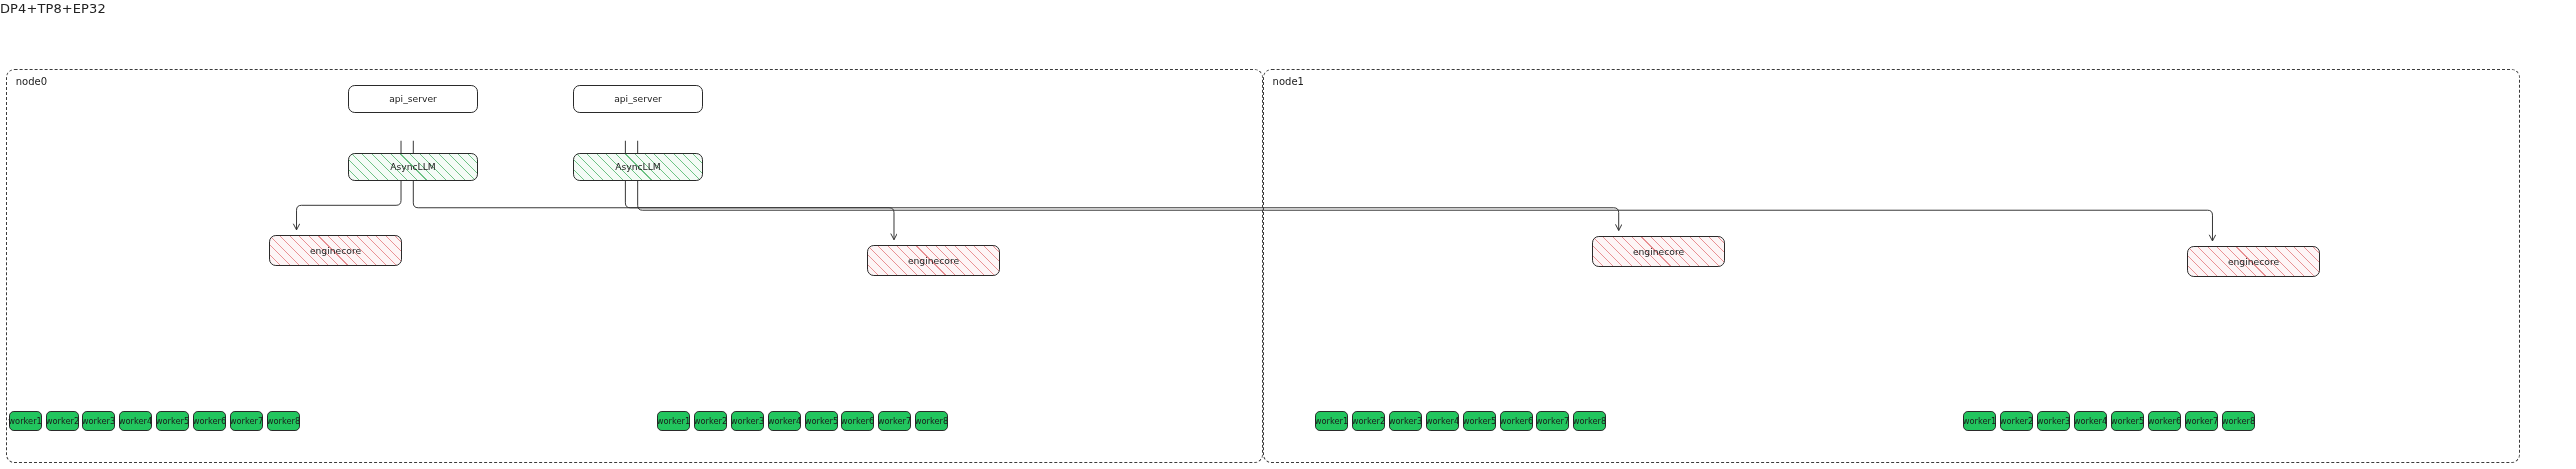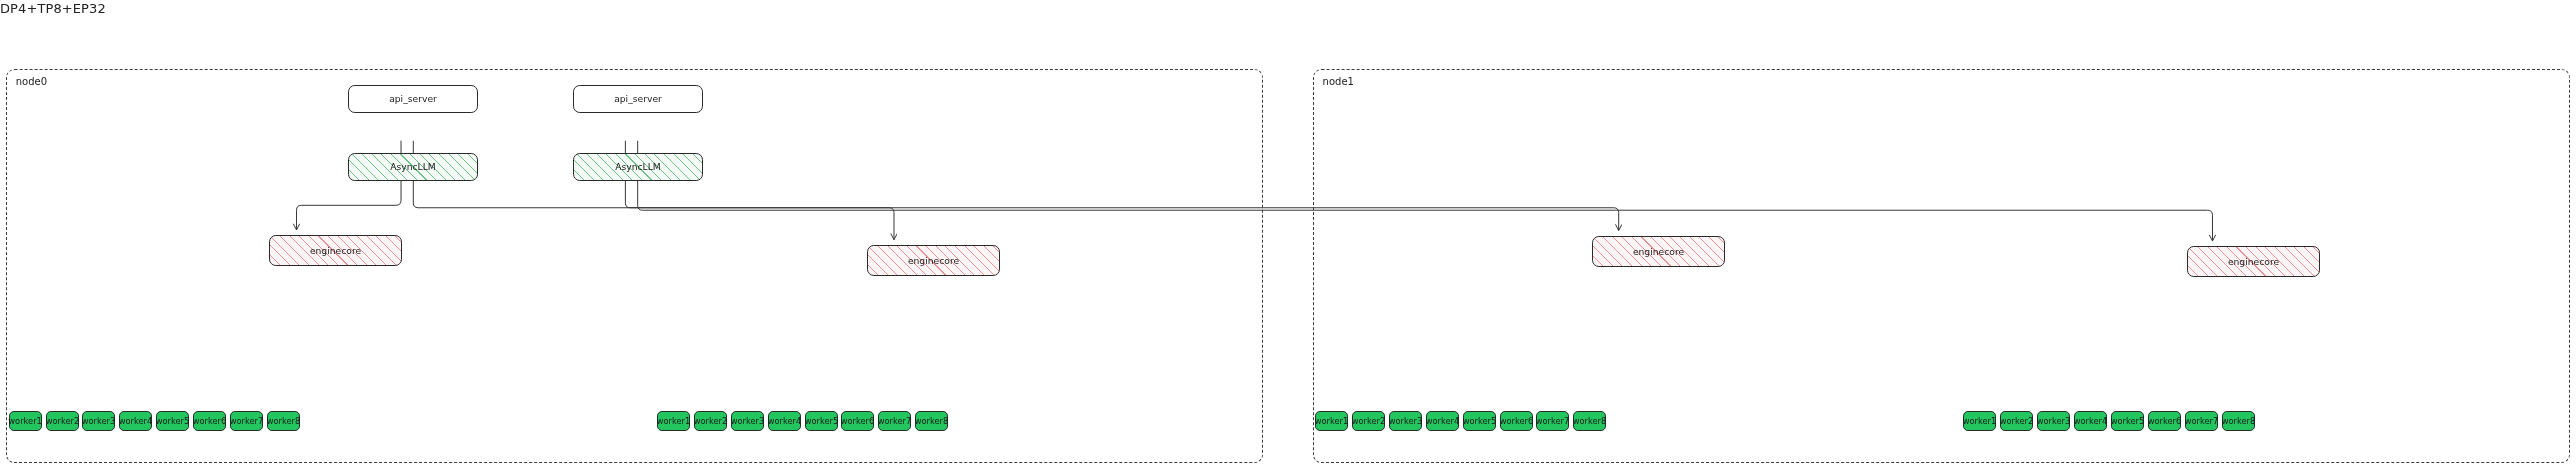--- a/index.html
+++ b/index.html
@@ -184,21 +184,21 @@
       </div>
       <div class="box worker" style="left: 841px; top: 411px; width: 33px; height: 19.7px;">
         <span class="lbl">worker6</span>
       </div>
       <div class="box worker" style="left: 878px; top: 411px; width: 33px; height: 19.7px;">
         <span class="lbl">worker7</span>
       </div>
       <div class="box worker" style="left: 915px; top: 411px; width: 33px; height: 19.7px;">
         <span class="lbl">worker8</span>
       </div>
-      <div class="node-group" style="left: 1313px; top: 69px; width: 1257px; height: 394px;">
+      <div class="node-group" style="left: 1263px; top: 69px; width: 1257px; height: 394px;">
         <div class="node-label">node1</div>
       </div>
       <div class="box enginecore" style="left: 1552px; top: 236px; width: 133px; height: 31px;">
         <span class="lbl">enginecore</span>
       </div>
       <div class="box enginecore" style="left: 2147px; top: 246px; width: 133px; height: 31px;">
         <span class="lbl">enginecore</span>
       </div>
       <div class="box worker" style="left: 1315px; top: 411px; width: 33px; height: 19.7px;">
         <span class="lbl">worker1</span>

